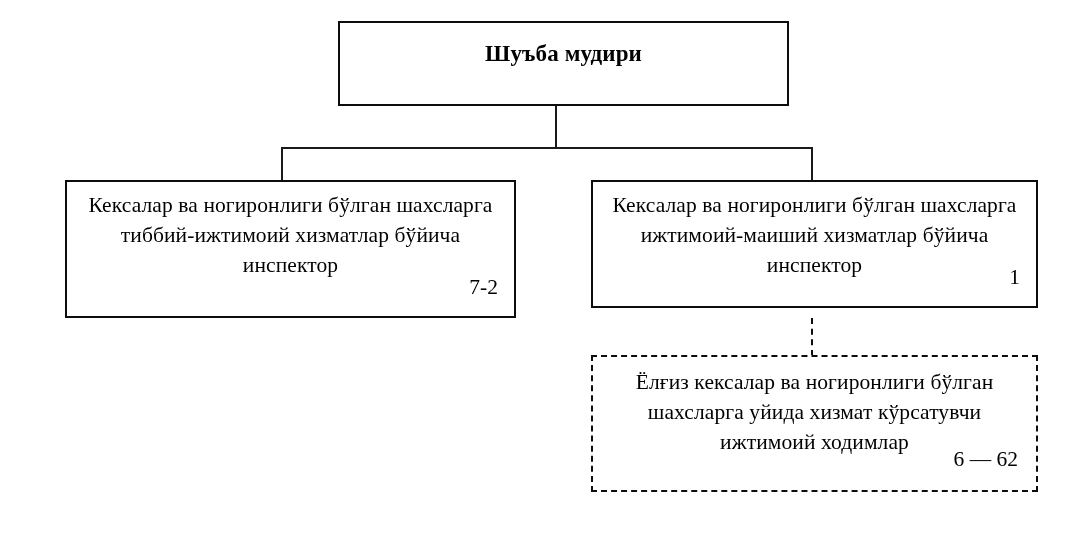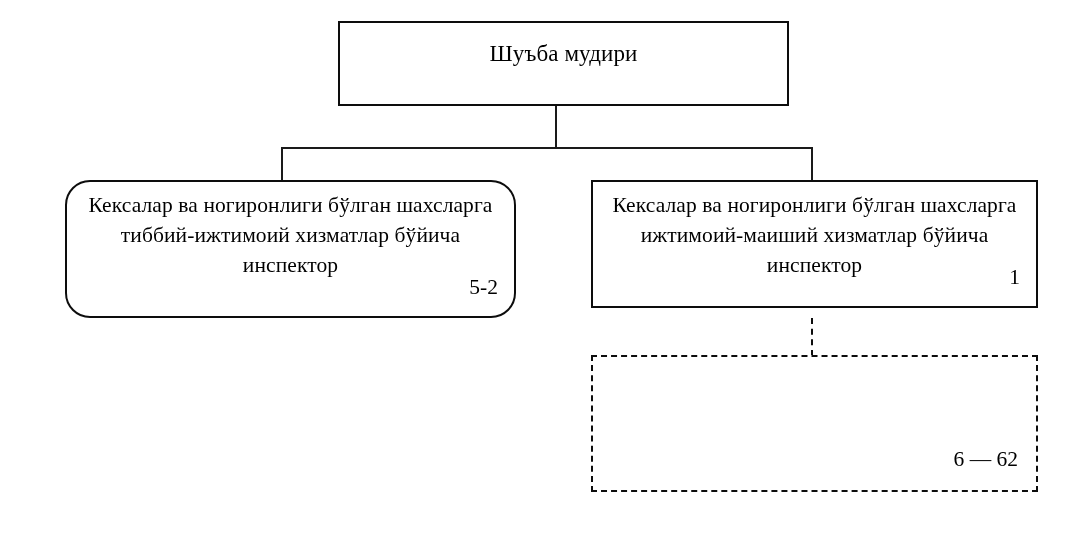--- a/index.html
+++ b/index.html
@@ -56,32 +56,32 @@
     text-align: right;
     white-space: pre;
   }
 
   
   #node-head {
     left: 338px;
     top: 21px;
     width: 451px;
     height: 85px;
+    font-weight: bold;
   }
   #node-head .node-body {
     padding-top: 15px;
     font-size: 23px;
   }
 
   #node-med {
     left: 65px;
     top: 180px;
     width: 451px;
     height: 138px;
-    border-radius: 25px;
   }
   #node-med .node-count { bottom: 18px; }
 
   #node-social {
     left: 591px;
     top: 180px;
     width: 447px;
     height: 128px;
   }
   #node-social .node-count { bottom: 18px; }
@@ -151,27 +151,30 @@
   <div class="node solid" id="node-head">
     <div class="node-body">
       <span class="node-title">Шуъба мудири</span>
     </div>
   </div>
 
   <div class="node solid" id="node-med">
     <div class="node-body">
       <span class="node-title">Кексалар ва ногиронлиги бўлган шахсларга тиббий-ижтимоий хизматлар бўйича инспектор</span>
     </div>
-    <div class="node-count">5-2</div>
+    <div class="node-count">7-2</div>
   </div>
 
   <div class="node solid" id="node-social">
     <div class="node-body">
       <span class="node-title">Кексалар ва ногиронлиги бўлган шахсларга ижтимоий-маиший хизматлар бўйича инспектор</span>
     </div>
     <div class="node-count">1</div>
   </div>
 
   <div class="node dashed" id="node-home">
+    <div class="node-body">
+      <span class="node-title">Ёлғиз кексалар ва ногиронлиги бўлган шахсларга уйида хизмат кўрсатувчи ижтимоий ходимлар</span>
+    </div>
     <div class="node-count">6 — 62</div>
   </div>
 
 </div>
 
 </body></html>

